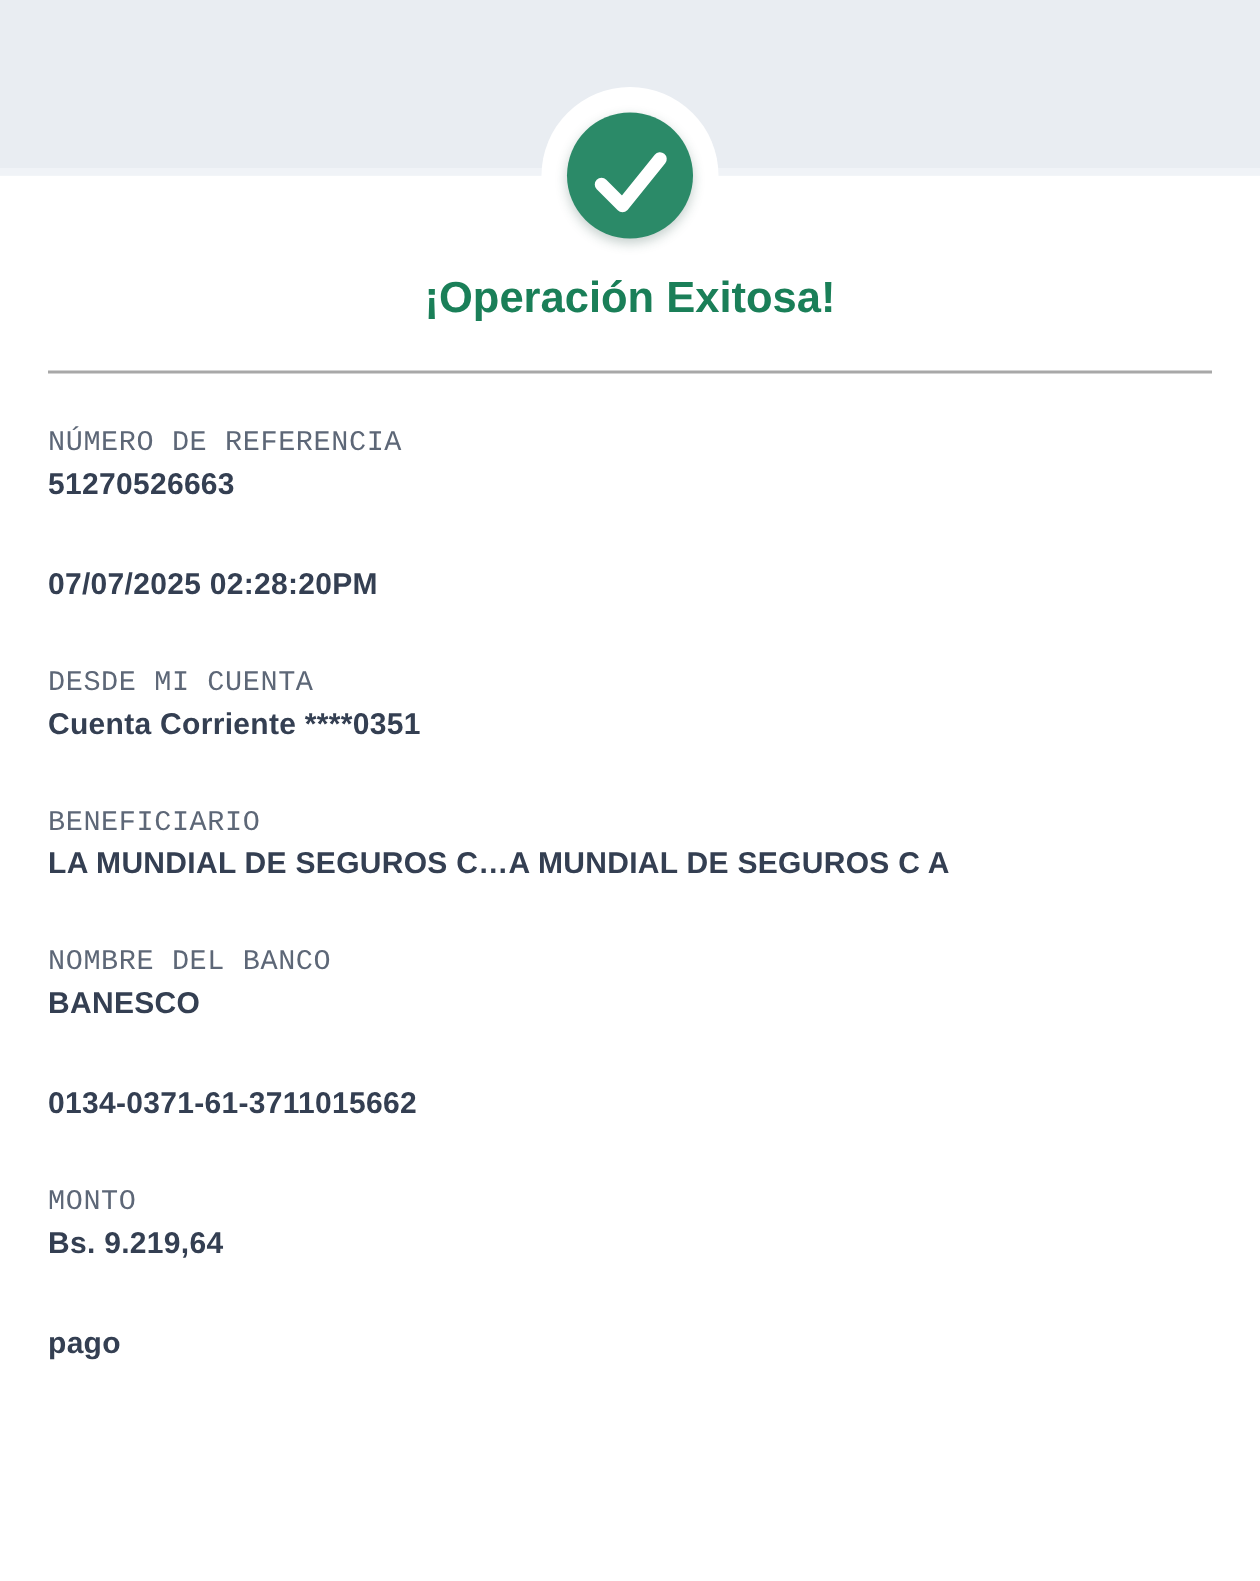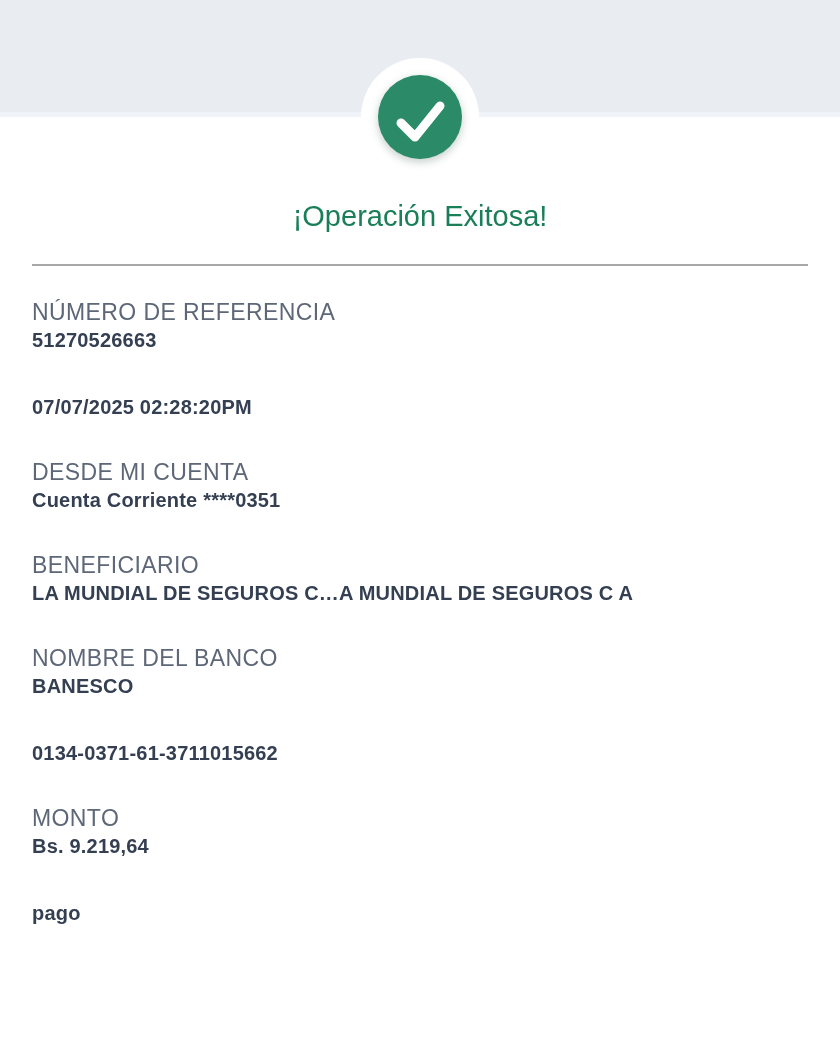--- a/index.html
+++ b/index.html
@@ -36,44 +36,45 @@
     display:flex;align-items:center;justify-content:center;
   }
   .check-circle{
     width:84px;height:84px;
     border-radius:50%;
     background:var(--success);
     box-shadow:0 3px 8px rgba(40,80,70,0.28);
     display:flex;align-items:center;justify-content:center;
   }
   .title{
-    margin-top:81px; 
+    margin-top:64px; 
     text-align:center;
     font-size:29px;
     line-height:36px;
     color:var(--title);
-    font-weight:400;
+    font-weight:700;
   }
   .divider{
     margin:30px 32px 0 32px;
     border:none;
     border-top:2px solid var(--divider);
   }
   .fields{
     padding:33px 32px 0 32px;
   }
   .field{
     margin-bottom:37px;
   }
   .field-label{
-    font-size:23px;
+    font-size:19px;
     line-height:26px;
     color:var(--label);
     letter-spacing:0.4px;
     white-space:nowrap;
+    font-family:Liberation Mono, monospace;
   }
   .field-value{
     font-size:20px;
     line-height:30px;
     font-weight:700;
     color:var(--value);
     letter-spacing:0.2px;
     white-space:nowrap;
   }
 </style>

